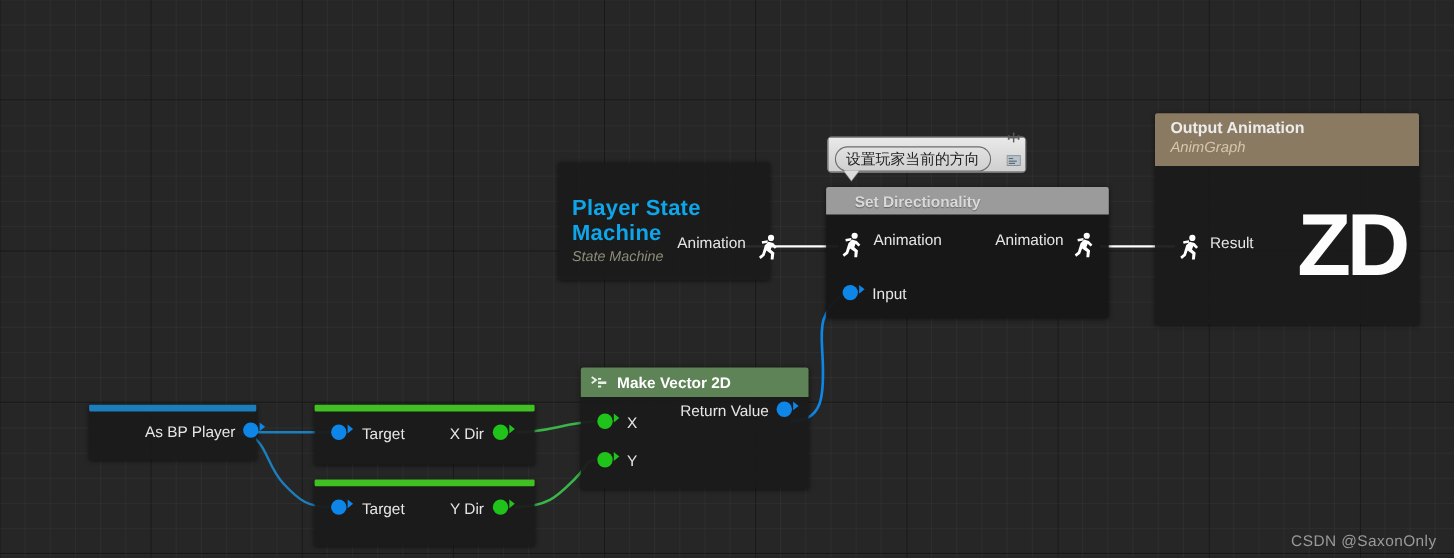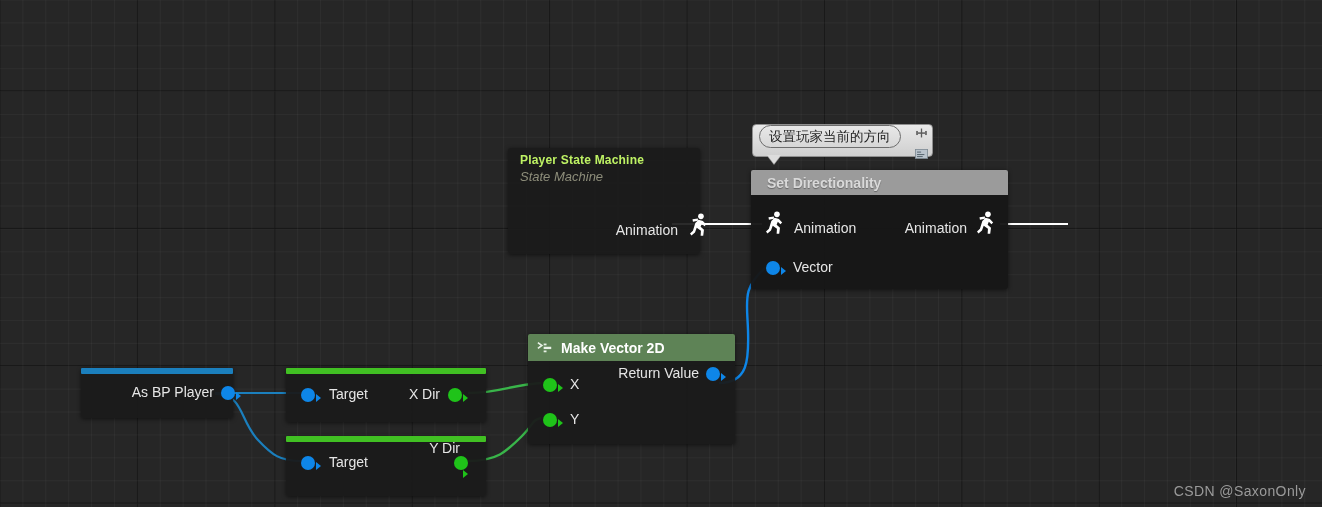--- a/index.html
+++ b/index.html
@@ -33,37 +33,38 @@
   }
 
   
   .node {
     position: absolute;
     background: rgba(26,26,26,0.92);
     border-radius: 2px;
     box-shadow: 0 1px 4px rgba(0,0,0,0.55);
   }
   .node-header {
-    font-size: 12px;
+    font-size: 20px;
     font-weight: bold;
-    color: #bef264;
+    color: #0ea5e9;
     letter-spacing: 0.2px;
     padding: 6px 10px 2px 12px;
     line-height: 1.15;
+    margin-top: 24px;
   }
   .node-subheader {
     font-size: 13px;
     font-style: italic;
     color: #8d8d7a;
     padding: 0 10px 4px 12px;
     line-height: 1.15;
   }
 
   
-  .pin-row { position: absolute; display: flex; align-items: flex-end; }
+  .pin-row { position: absolute; display: flex; align-items: flex-start; }
   .pin-label { font-size: 14px; color: #e6e6e6; white-space: nowrap; }
 
   
   .pin-circle {
     width: 14px; height: 14px; border-radius: 50%;
     flex: 0 0 auto;
   }
   .pin-arrow {
     width: 0; height: 0;
     border-top: 4px solid transparent;
@@ -84,21 +85,21 @@
 
   
   #node-set-directionality {
     left: 751px; top: 170px; width: 257px; height: 119px;
     background: rgba(23,23,23,0.97);
   }
   #node-set-directionality .title-bar {
     background: #9b9b9b;
     height: 25px;
     display: flex; align-items: center;
-    padding-left: 16px;
+    padding-left: 26px;
     border-radius: 2px 2px 0 0;
   }
   #node-set-directionality .title-bar span {
     font-size: 14px; font-weight: bold; color: #d9d9d9;
     text-shadow: 0 1px 1px rgba(0,0,0,0.35);
   }
 
   
   #node-output-animation {
     left: 1050px; top: 103px; width: 240px; height: 192px;
@@ -159,21 +160,21 @@
   #node-y-dir { left: 286px; top: 436px; width: 200px; height: 60px; background: rgba(26,26,26,0.95); }
 
   
   #comment-bubble {
     position: absolute;
     left: 752px; top: 124px;
     width: 181px; height: 33px;
     background: linear-gradient(to bottom, #e9e9e9, #cfcfcf);
     border: 1px solid #8f8f8f;
     border-radius: 4px;
-    display: flex; align-items: flex-start;
+    display: flex; align-items: flex-end;
   }
   #comment-bubble .bubble-pill {
     margin-left: 6px;
     height: 23px;
     padding: 0 9px;
     border: 1px solid #6d6d6d;
     border-radius: 12px;
     display: flex; align-items: center;
     background: transparent;
   }
@@ -298,24 +299,41 @@
           <circle cx="13.8" cy="4.0" r="2.6"></circle>
           <path d="M11.6 7.2 L15.6 8.3 L18.6 11.6 L17.0 13.1 L14.6 10.8 L13.5 13.6 L16.6 16.4 L15.9 22.0 L13.5 22.0 L13.8 17.4 L9.9 14.6 L8.3 19.0 L5.0 21.6 L3.7 19.8 L6.4 17.4 L8.6 10.2 Z"></path>
           <path d="M11.0 8.0 L6.4 8.9 L6.0 6.7 L11.0 5.9 Z"></path>
         </svg>
       </span>
     </div>
 
     <div class="pin-row" style="left:15px; top:89px;">
       <span class="pin-circle pin-blue"></span>
       <span class="pin-arrow pin-blue-arrow"></span>
-      <span class="pin-label" style="margin-left:7px;">Vector</span>
-    </div>
-  </div>
-
+      <span class="pin-label" style="margin-left:7px;">Input</span>
+    </div>
+  </div>
+
+  <div class="node" id="node-output-animation">
+    <div class="title-bar">
+      <span class="t1">Output Animation</span>
+      <span class="t2">AnimGraph</span>
+    </div>
+    <div class="pin-row" style="left:19px; top:109px;">
+      <span>
+        <svg class="anim-pin" viewBox="0 0 24 24" fill="#ffffff">
+          <circle cx="13.8" cy="4.0" r="2.6"></circle>
+          <path d="M11.6 7.2 L15.6 8.3 L18.6 11.6 L17.0 13.1 L14.6 10.8 L13.5 13.6 L16.6 16.4 L15.9 22.0 L13.5 22.0 L13.8 17.4 L9.9 14.6 L8.3 19.0 L5.0 21.6 L3.7 19.8 L6.4 17.4 L8.6 10.2 Z"></path>
+          <path d="M11.0 8.0 L6.4 8.9 L6.0 6.7 L11.0 5.9 Z"></path>
+        </svg>
+      </span>
+      <span class="pin-label" style="margin-left:5px;">Result</span>
+    </div>
+    <div id="zd-logo">ZD</div>
+  </div>
 
   <div class="node" id="node-make-vector">
     <div class="title-bar">
       <span>
         <svg class="make-struct-icon" viewBox="0 0 18 14">
           <path d="M1 1 L5.5 4.2 L1 7.4" stroke="#e8f1e6" stroke-width="1.8" fill="none"></path>
           <rect x="7.5" y="5.6" width="8.5" height="2.6" fill="#e8f1e6"></rect>
           <rect x="7.5" y="2.0" width="3.2" height="2.0" fill="#e8f1e6"></rect>
           <rect x="7.5" y="9.8" width="3.2" height="2.0" fill="#e8f1e6"></rect>
         </svg>
@@ -365,21 +383,21 @@
     </div>
   </div>
 
   <div class="node" id="node-y-dir">
     <div class="cap-bar cap-green"></div>
     <div class="pin-row" style="left:15px; top:18px;">
       <span class="pin-circle pin-blue"></span>
       <span class="pin-arrow pin-blue-arrow"></span>
       <span class="pin-label" style="margin-left:8px;">Target</span>
     </div>
-    <div class="pin-row" style="right:18px; top:4px;flex-direction:column;">
+    <div class="pin-row" style="right:18px; top:18px;">
       <span class="pin-label" style="margin-right:8px;">Y Dir</span>
       <span class="pin-circle pin-green"></span>
       <span class="pin-arrow pin-green-arrow"></span>
     </div>
   </div>
 
   <div id="watermark">CSDN @SaxonOnly</div>
 
 </div>
 

